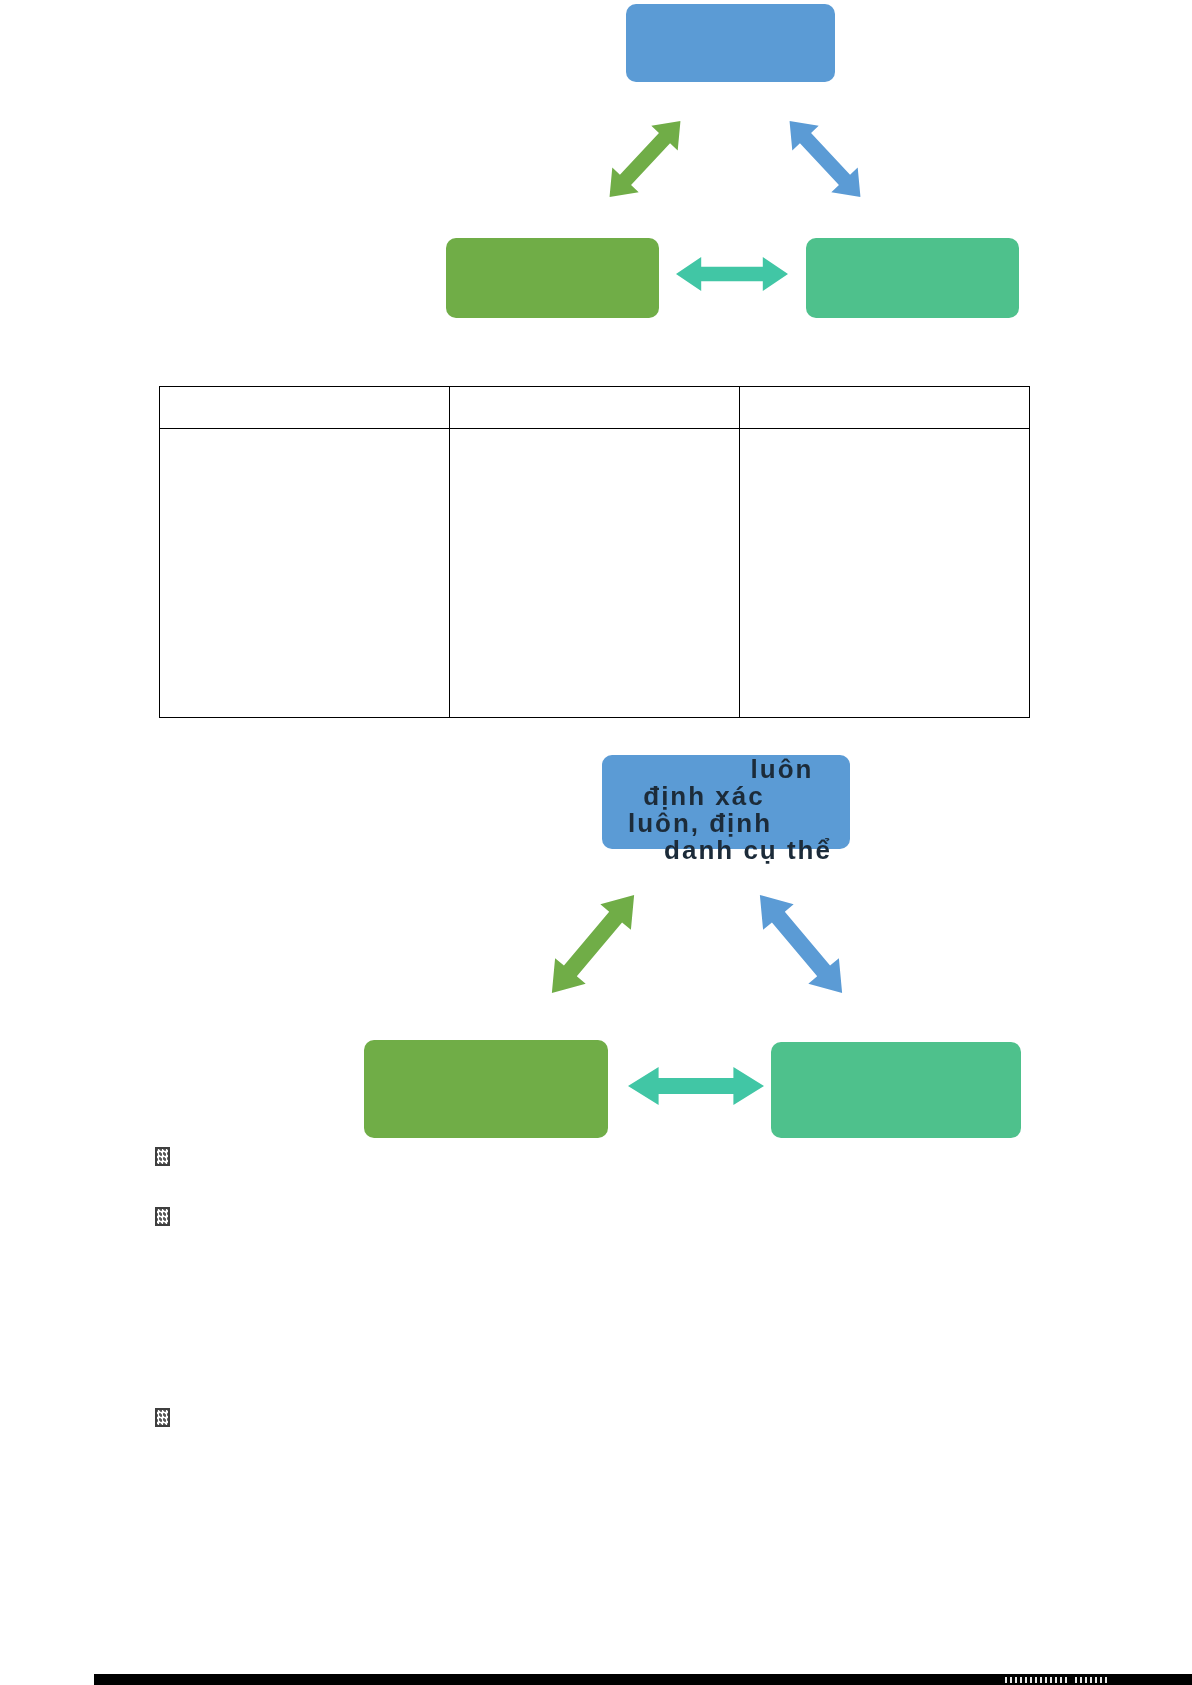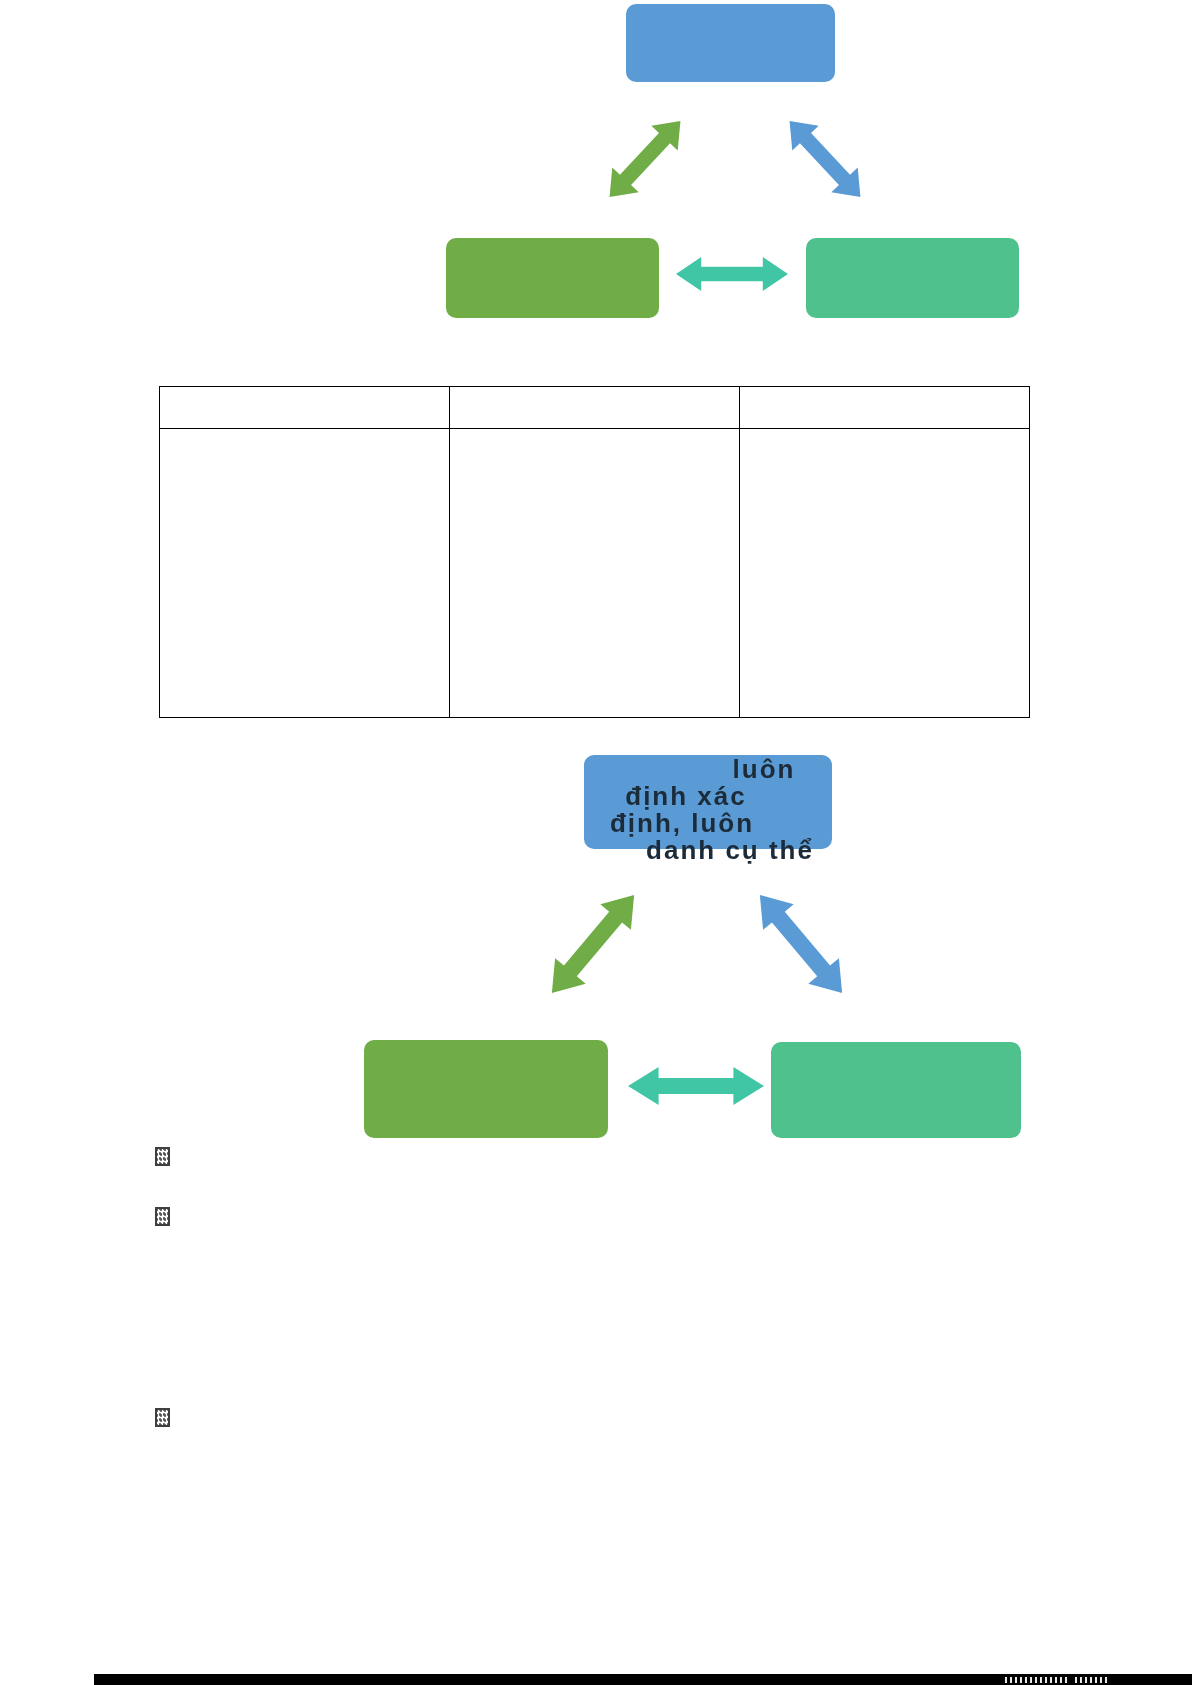--- a/index.html
+++ b/index.html
@@ -20,21 +20,21 @@
   .blue  { background: #5b9bd5; }
   .green { background: #70ad47; }
   .teal  { background: #4ec18c; }
 
   
   .b1-top   { left: 626px; top: 4px;   width: 209px; height: 78px; }
   .b1-left  { left: 446px; top: 238px; width: 213px; height: 80px; }
   .b1-right { left: 806px; top: 238px; width: 213px; height: 80px; }
 
   
-  .b2-top   { left: 584px; top: 755px;  width: 248px; height: 94px; overflow: visible; }
+  .b2-top   { left: 602px; top: 755px;  width: 248px; height: 94px; overflow: visible; }
   .b2-left  { left: 364px; top: 1040px; width: 244px; height: 98px; }
   .b2-right { left: 771px; top: 1042px; width: 250px; height: 96px; }
 
   
   .arrow {
     position: absolute;
     display: block;
   }
   .fill-green { fill: #70ad47; }
   .fill-blue  { fill: #5b9bd5; }
@@ -156,21 +156,21 @@
       <td></td>
       <td></td>
     </tr>
   </tbody>
     </table>
 
   <div class="shape-box blue b2-top">
     <div class="txt">
       <span class="line">luôn</span>
       <span class="line">định xác</span>
-      <span class="line">định, luôn</span>
+      <span class="line">luôn, định</span>
       <span class="line">danh cụ thể</span>
     </div>
   </div>
 
   <svg class="arrow a2-left" viewBox="0 0 120 40" preserveAspectRatio="none">
     <polygon class="fill-green" points="0,20 27,1 27,12 93,12 93,1 120,20 93,39 93,28 27,28 27,39"></polygon>
   </svg>
 
   <svg class="arrow a2-right" viewBox="0 0 120 40" preserveAspectRatio="none">
     <polygon class="fill-blue" points="0,20 27,1 27,12 93,12 93,1 120,20 93,39 93,28 27,28 27,39"></polygon>

